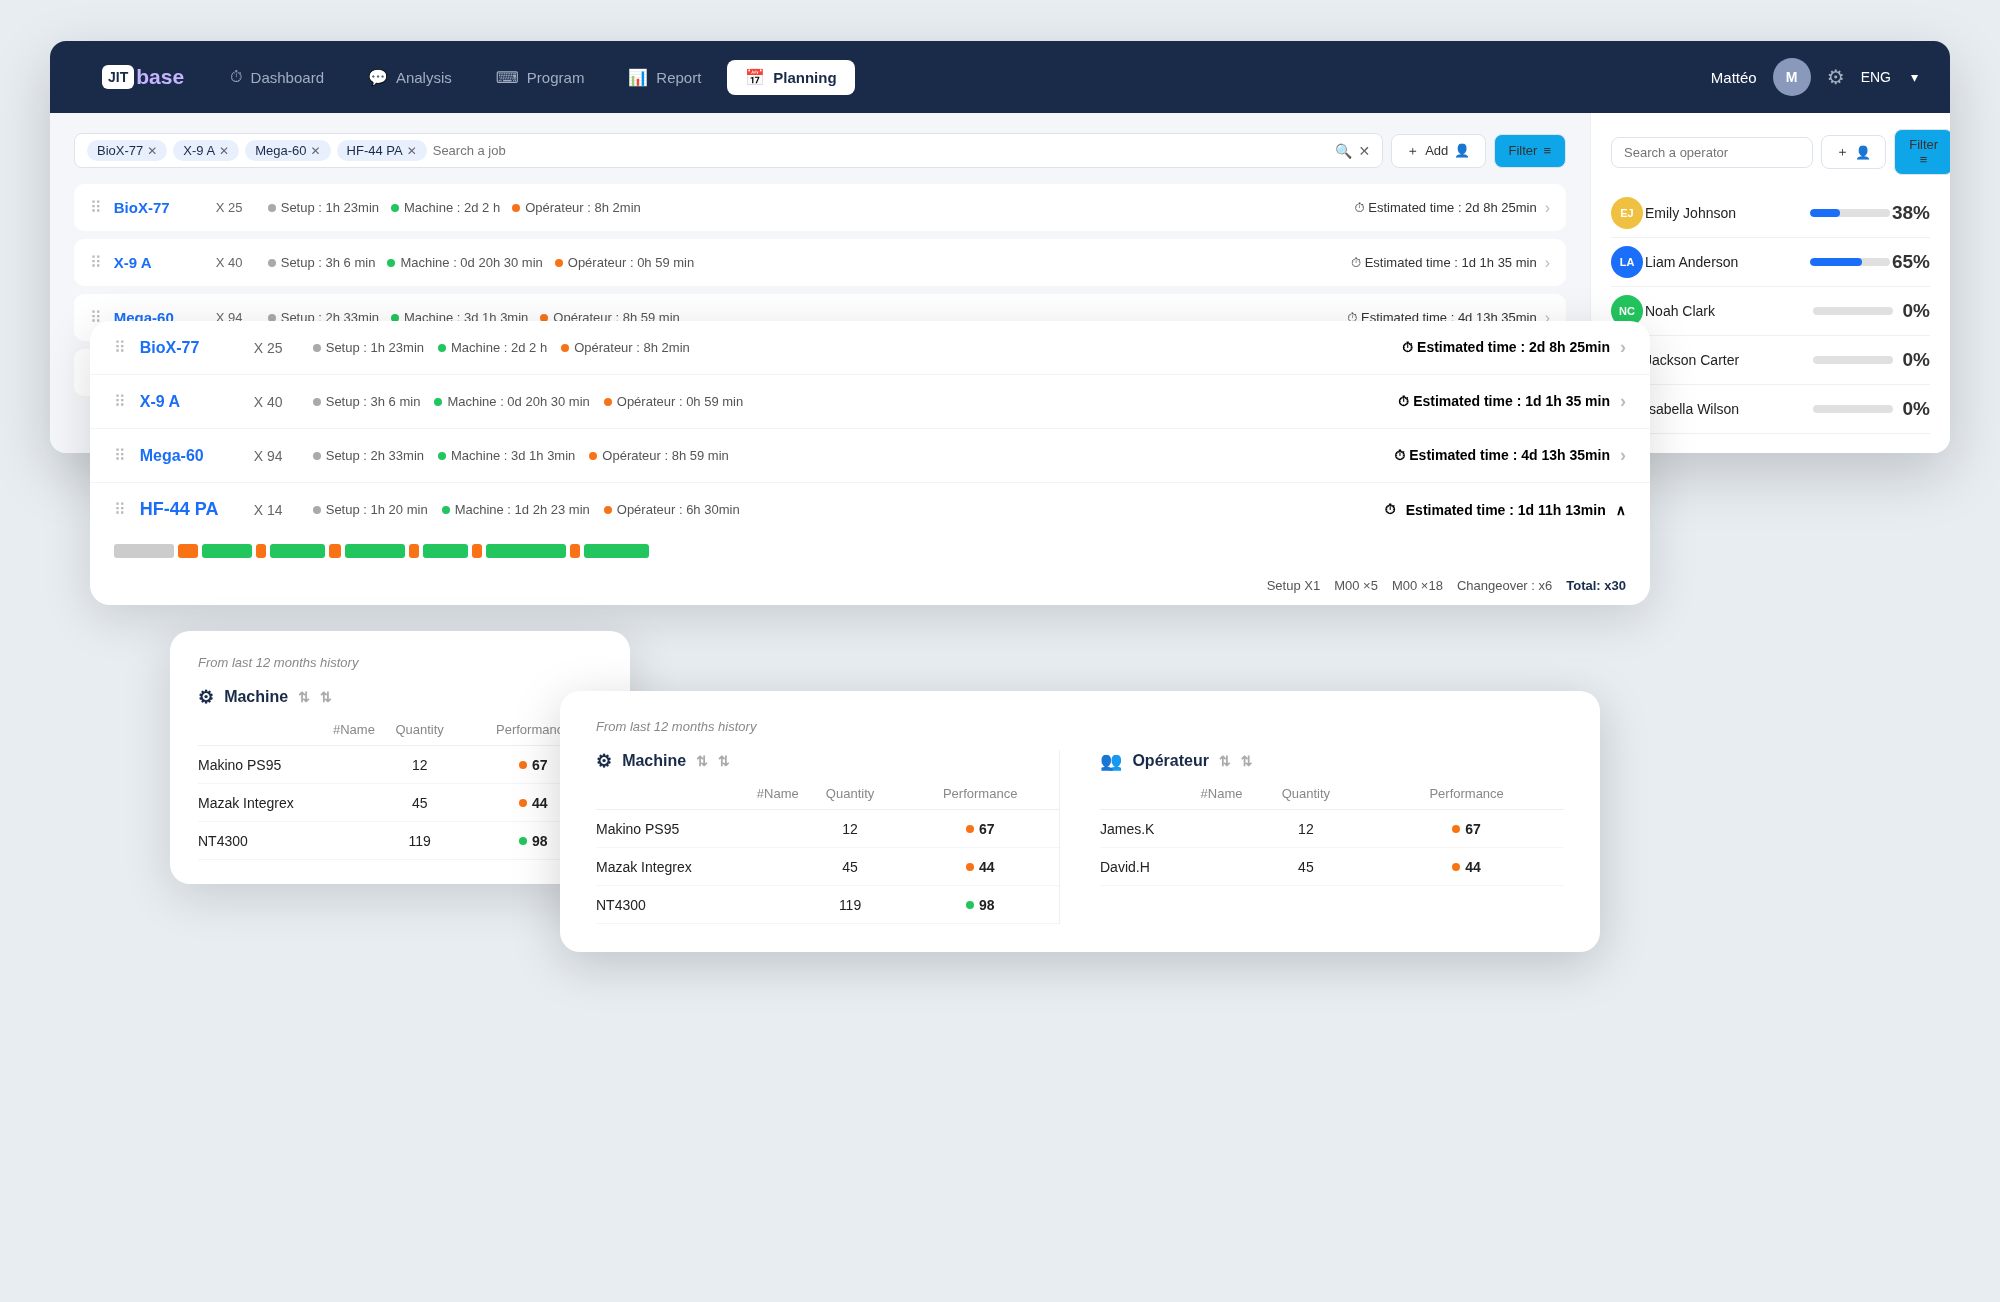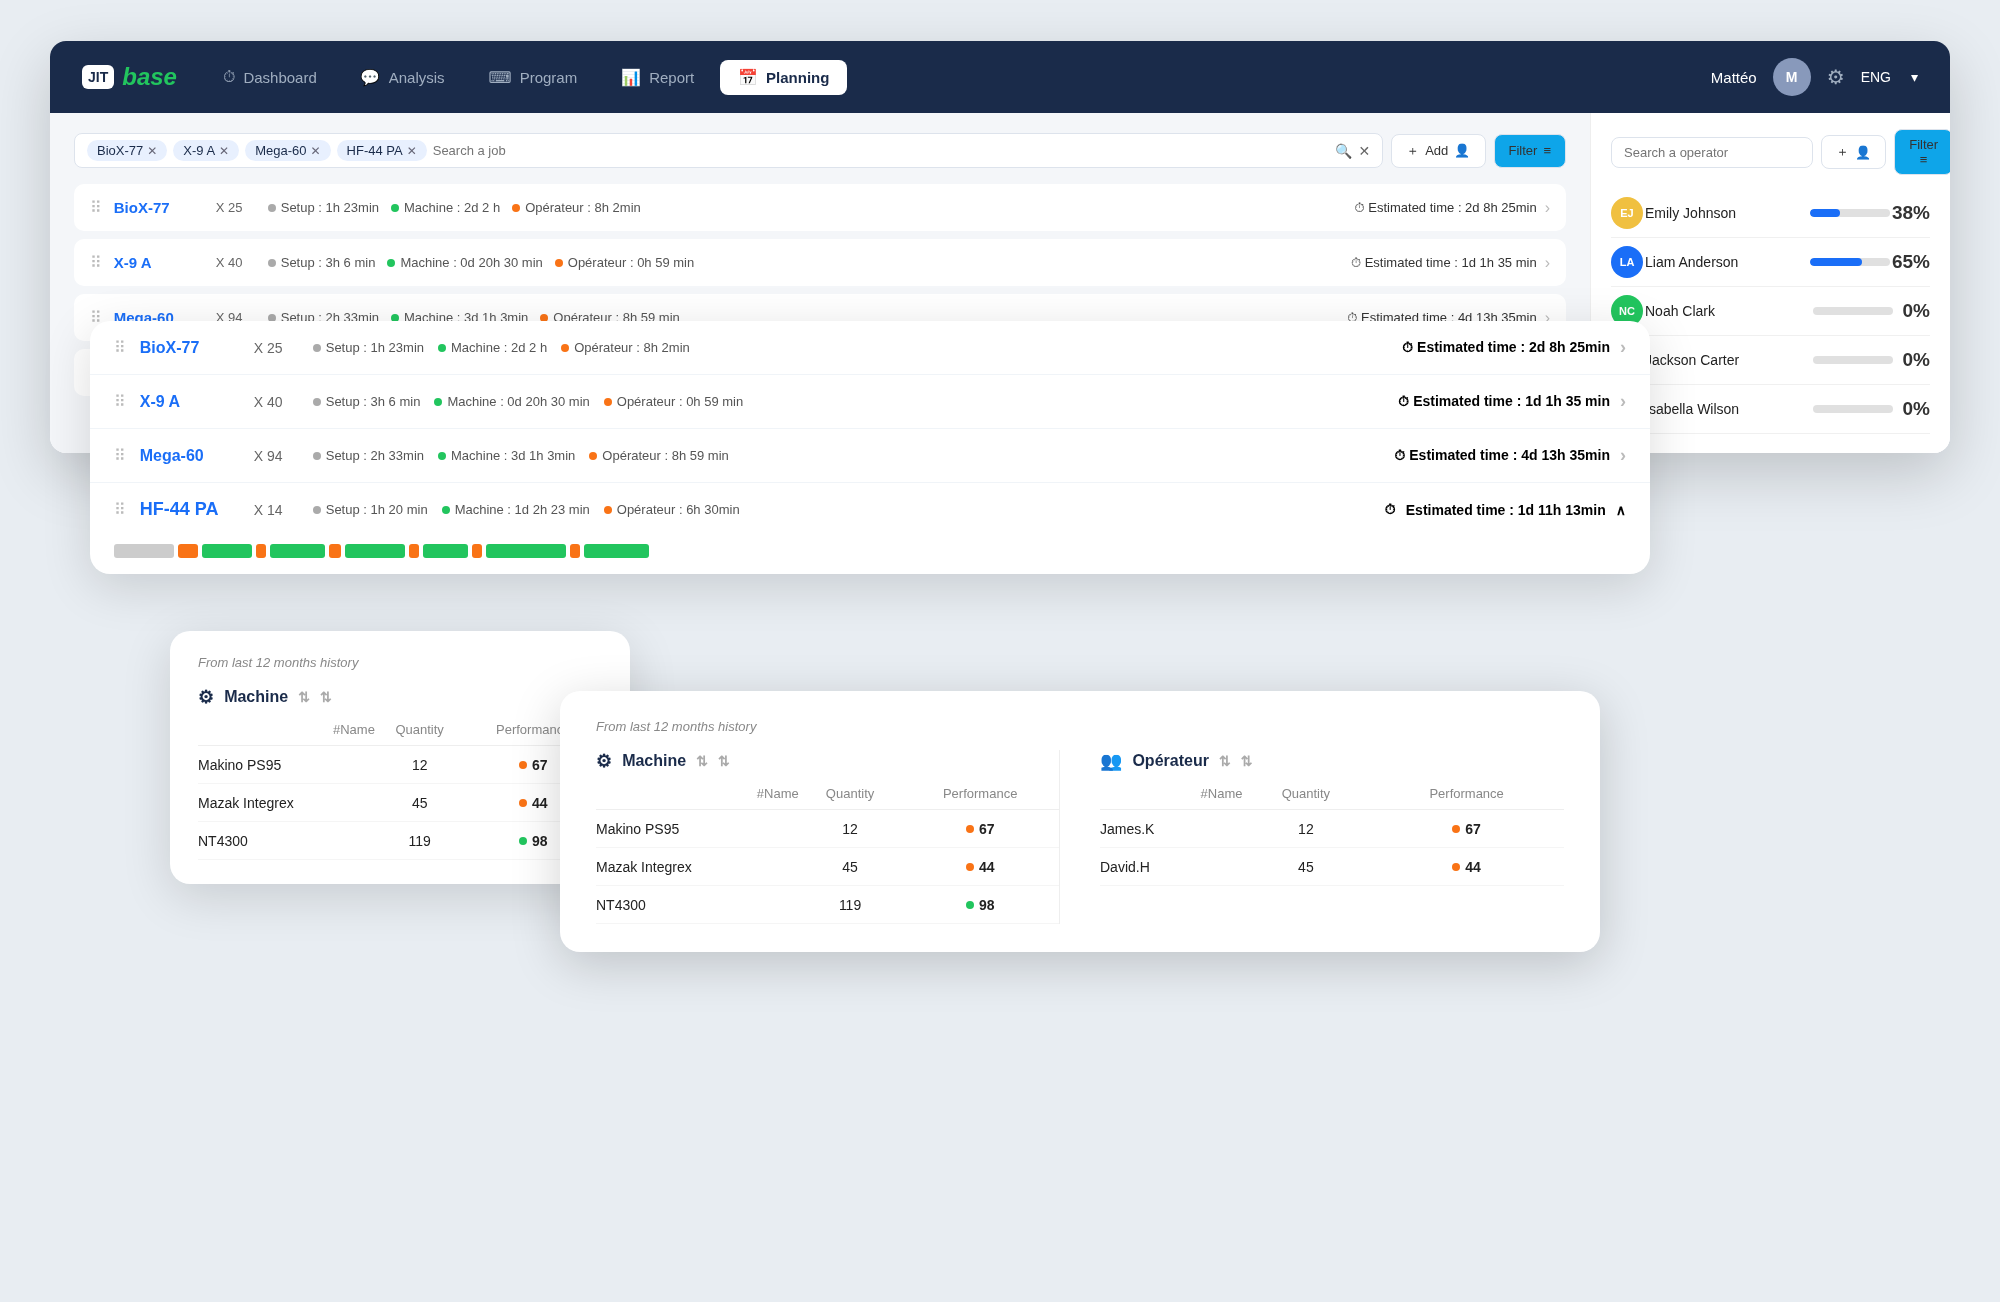--- a/index.html
+++ b/index.html
@@ -34,36 +34,36 @@
       background: #1a2b4a;
       display: flex;
       align-items: center;
       padding: 0 32px;
       height: 72px;
       gap: 8px;
     }
     .logo {
       display: flex;
       align-items: center;
-      gap: 8px;
+      gap: 2px;
       margin-right: 20px;
+      margin-left: 20px;
     }
     .logo-icon {
       background: #fff;
       color: #1a2b4a;
       font-weight: 900;
       font-size: 14px;
       padding: 4px 6px;
       border-radius: 6px;
     }
     .logo-text {
-      color: #22c55e;
-      font-size: 24px;
+      color: #c4b5fd;
+      font-size: 21px;
       font-weight: 600;
-      font-style: italic;
     }
     .nav-item {
       color: #a0aec0;
       padding: 8px 18px;
       border-radius: 8px;
       font-size: 15px;
       display: flex;
       align-items: center;
       gap: 8px;
       cursor: pointer;
@@ -565,20 +565,27 @@
       <span class="seg seg-orange" style="width:10px"></span>
       <span class="seg seg-green" style="width:55px"></span>
       <span class="seg seg-orange" style="width:12px"></span>
       <span class="seg seg-green" style="width:60px"></span>
       <span class="seg seg-orange" style="width:10px"></span>
       <span class="seg seg-green" style="width:45px"></span>
       <span class="seg seg-orange" style="width:10px"></span>
       <span class="seg seg-green" style="width:80px"></span>
       <span class="seg seg-orange" style="width:10px"></span>
       <span class="seg seg-green" style="width:65px"></span>
+    </div>
+    <div class="expand-info">
+      <span>Setup X1</span>
+      <span>M00 ×5</span>
+      <span>M00 ×18</span>
+      <span>Changeover : x6</span>
+      <strong>Total: x30</strong>
     </div>
   </div>
 
   <div class="overlay-card-2">
     <div class="history-label">From last 12 months history</div>
     <div class="section-title">
       <span class="section-icon">⚙</span>
       <span>Machine</span>
       <span class="sort-icon">⇅</span>
       <span class="sort-icon">⇅</span>

